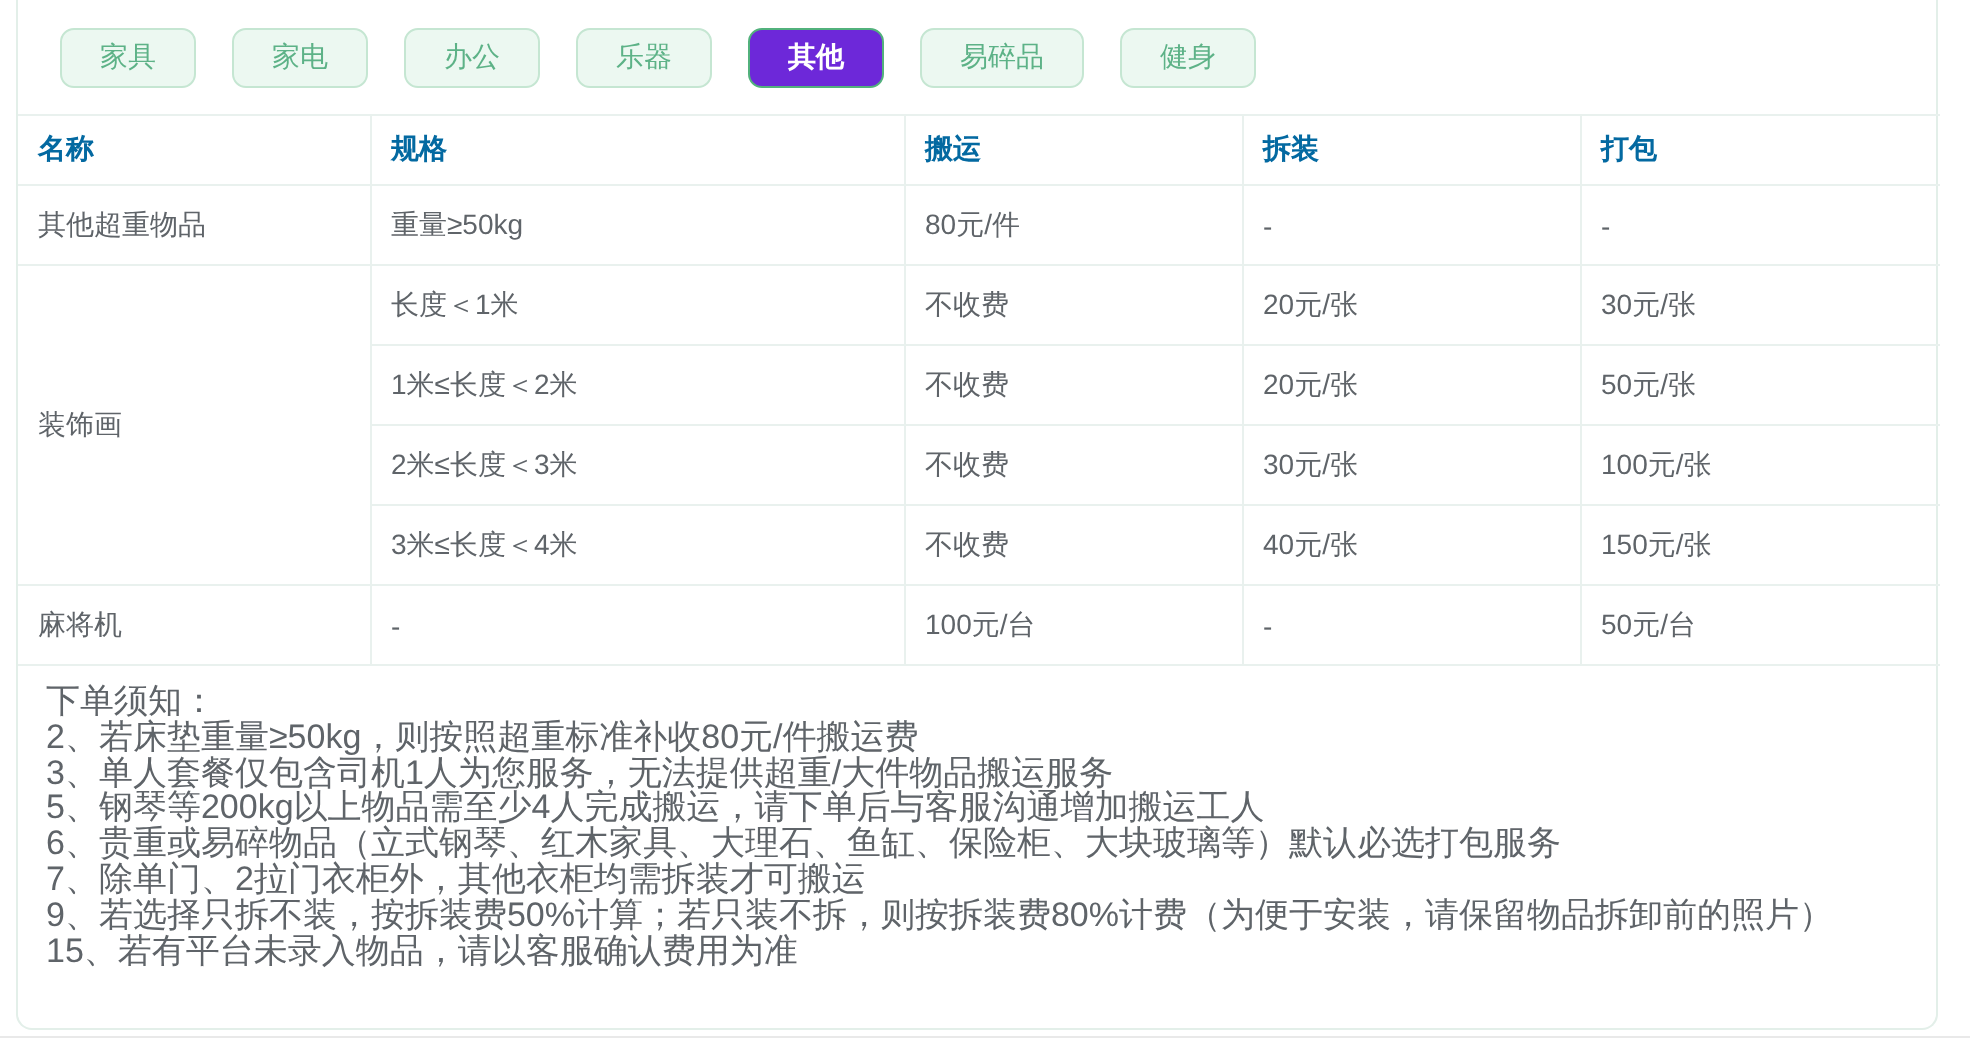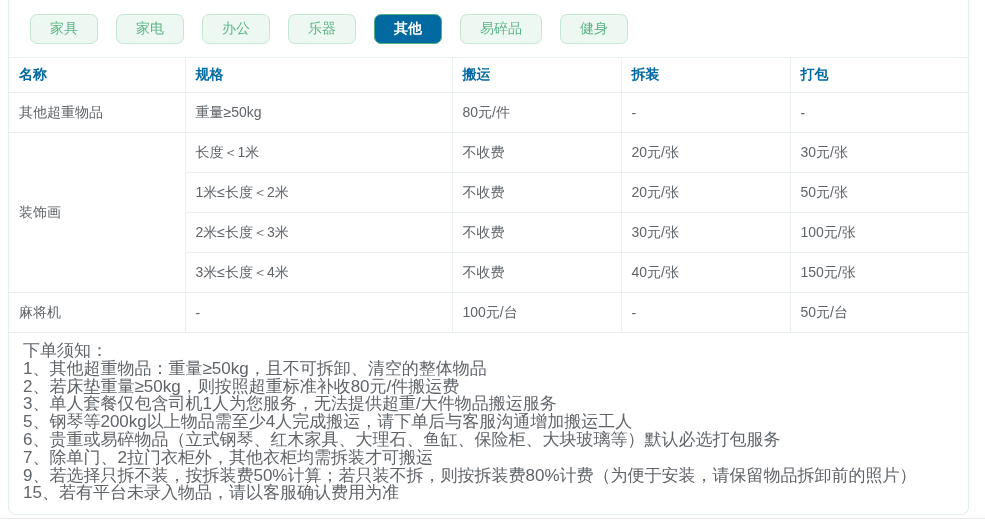--- a/index.html
+++ b/index.html
@@ -25,21 +25,21 @@
     display:inline-flex; align-items:center; justify-content:center;
     font-size:14px;
     color:#5db287;
     background:#ecf8f1;
     border:1px solid #c5e6d2;
     border-radius:7px;
     cursor:pointer;
     white-space:nowrap;
   }
   .tab.active {
-    background:#0369a1;
+    background:#6d28d9;
     border-color:#52b17c;
     color:#ffffff;
     font-weight:bold;
   }
 
   
   table { width:100%; border-collapse:collapse; table-layout:fixed;
           border-top:1px solid #e9f1ee; font-size:14px; color:#5f6469; }
   th, td {
     border-bottom:1px solid #e9f1ee;
@@ -130,21 +130,20 @@
           <td>-</td>
           <td>100元/台</td>
           <td>-</td>
           <td>50元/台</td>
         </tr>
       </tbody>
   </table>
 
   <div class="notes">
     <div class="line">下单须知：</div>
-  <div class="line">1、其他超重物品：重量≥50kg，且不可拆卸、清空的整体物品</div>
       <div class="line">2、若床垫重量≥50kg，则按照超重标准补收80元/件搬运费</div>
       <div class="line">3、单人套餐仅包含司机1人为您服务，无法提供超重/大件物品搬运服务</div>
       <div class="line">5、钢琴等200kg以上物品需至少4人完成搬运，请下单后与客服沟通增加搬运工人</div>
       <div class="line">6、贵重或易碎物品（立式钢琴、红木家具、大理石、鱼缸、保险柜、大块玻璃等）默认必选打包服务</div>
       <div class="line">7、除单门、2拉门衣柜外，其他衣柜均需拆装才可搬运</div>
       <div class="line">9、若选择只拆不装，按拆装费50%计算；若只装不拆，则按拆装费80%计费（为便于安装，请保留物品拆卸前的照片）</div>
       <div class="line">15、若有平台未录入物品，请以客服确认费用为准</div>
     </div>
 
 </div>

